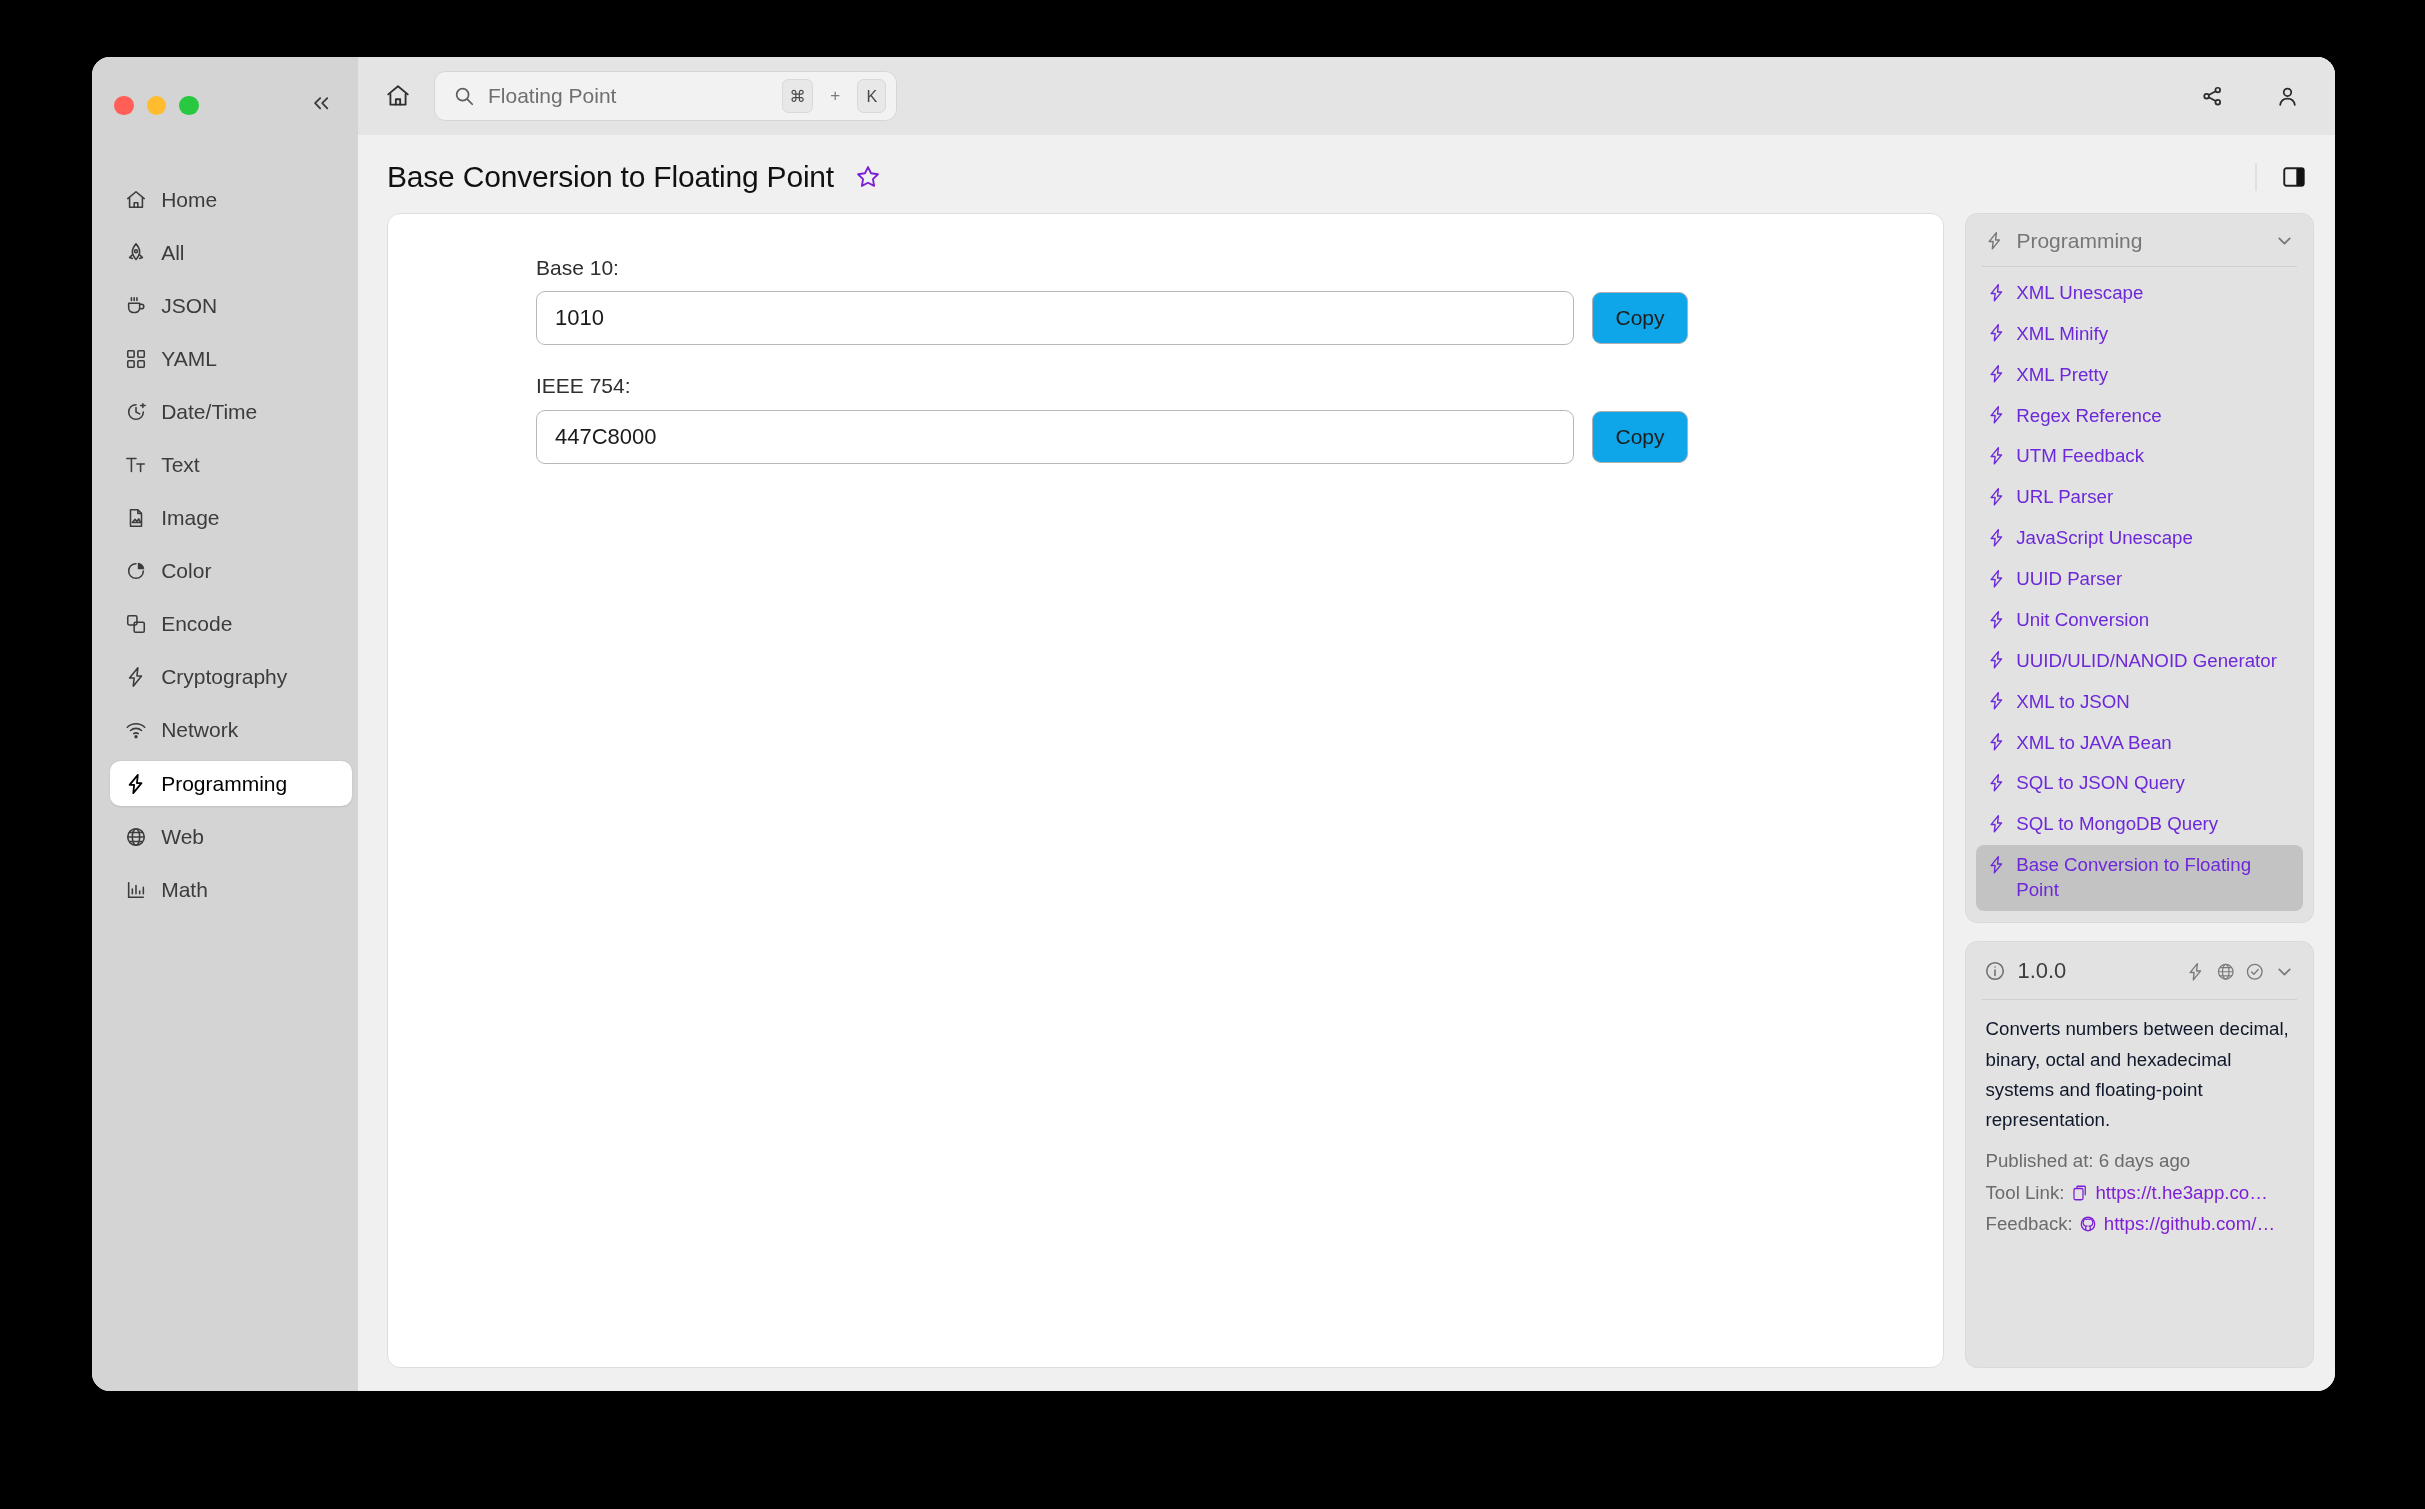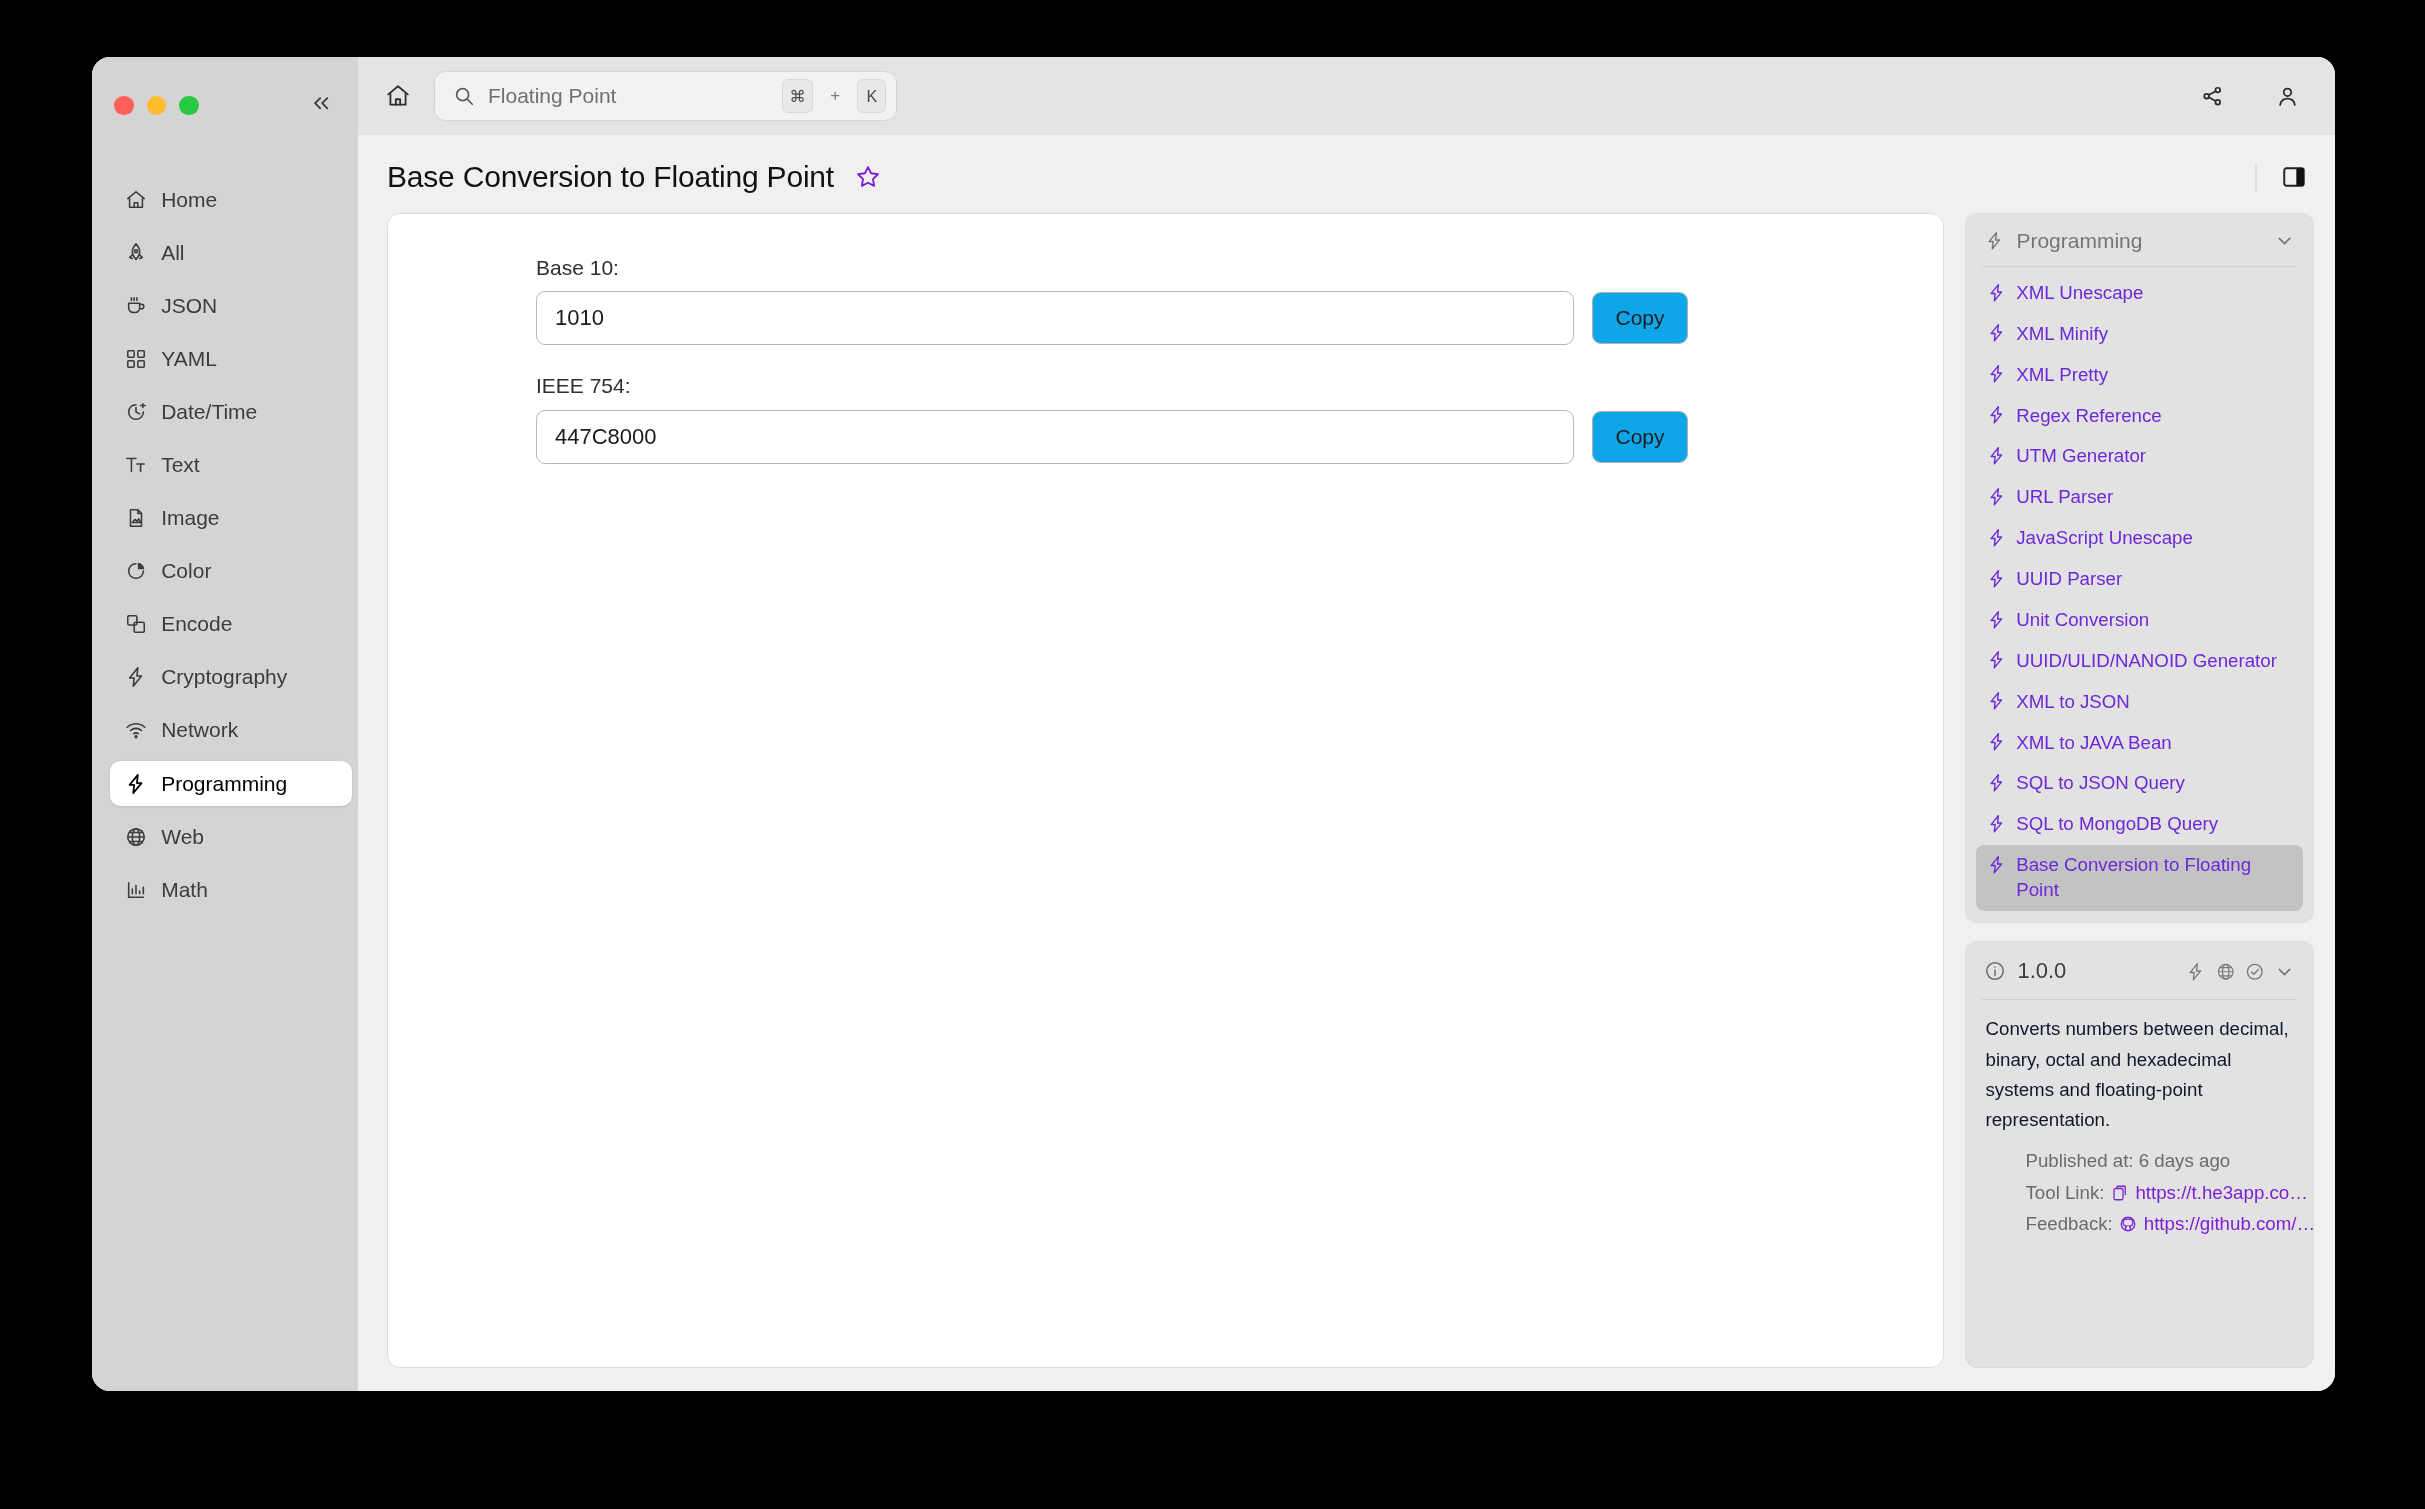--- a/index.html
+++ b/index.html
@@ -261,21 +261,20 @@
     margin-bottom: 14.6px;
   }
   .info-line {
     font-size: 18.7px;
     color: #6b6b6b;
     margin-bottom: 9.7px;
     display: flex;
     align-items: center;
     gap: 6.5px;
     white-space: nowrap;
-    margin-left: 40px;
   }
   .link { color: #7d1fd4; cursor: pointer; }
   .link-ico { color: #7d1fd4; display: inline-flex; align-items: center; }
 </style>
 </head>
 <body>
 
 <div class="window">
 
   <div class="sidebar">
@@ -565,21 +564,21 @@
                   </svg>
                 </span>
                 <span>Regex Reference</span>
               </div>
               <div class="rp-item">
                 <span class="bolt">
                   <svg width="19.5" height="19.5" viewBox="0 0 24 24" fill="none" stroke="currentColor" stroke-width="1.7" stroke-linejoin="round">
                     <path d="M14 2L5 13h5l-1 9 9-11h-5l1-9z"></path>
                   </svg>
                 </span>
-                <span>UTM Generator</span>
+                <span>UTM Feedback</span>
               </div>
               <div class="rp-item">
                 <span class="bolt">
                   <svg width="19.5" height="19.5" viewBox="0 0 24 24" fill="none" stroke="currentColor" stroke-width="1.7" stroke-linejoin="round">
                     <path d="M14 2L5 13h5l-1 9 9-11h-5l1-9z"></path>
                   </svg>
                 </span>
                 <span>URL Parser</span>
               </div>
               <div class="rp-item">

